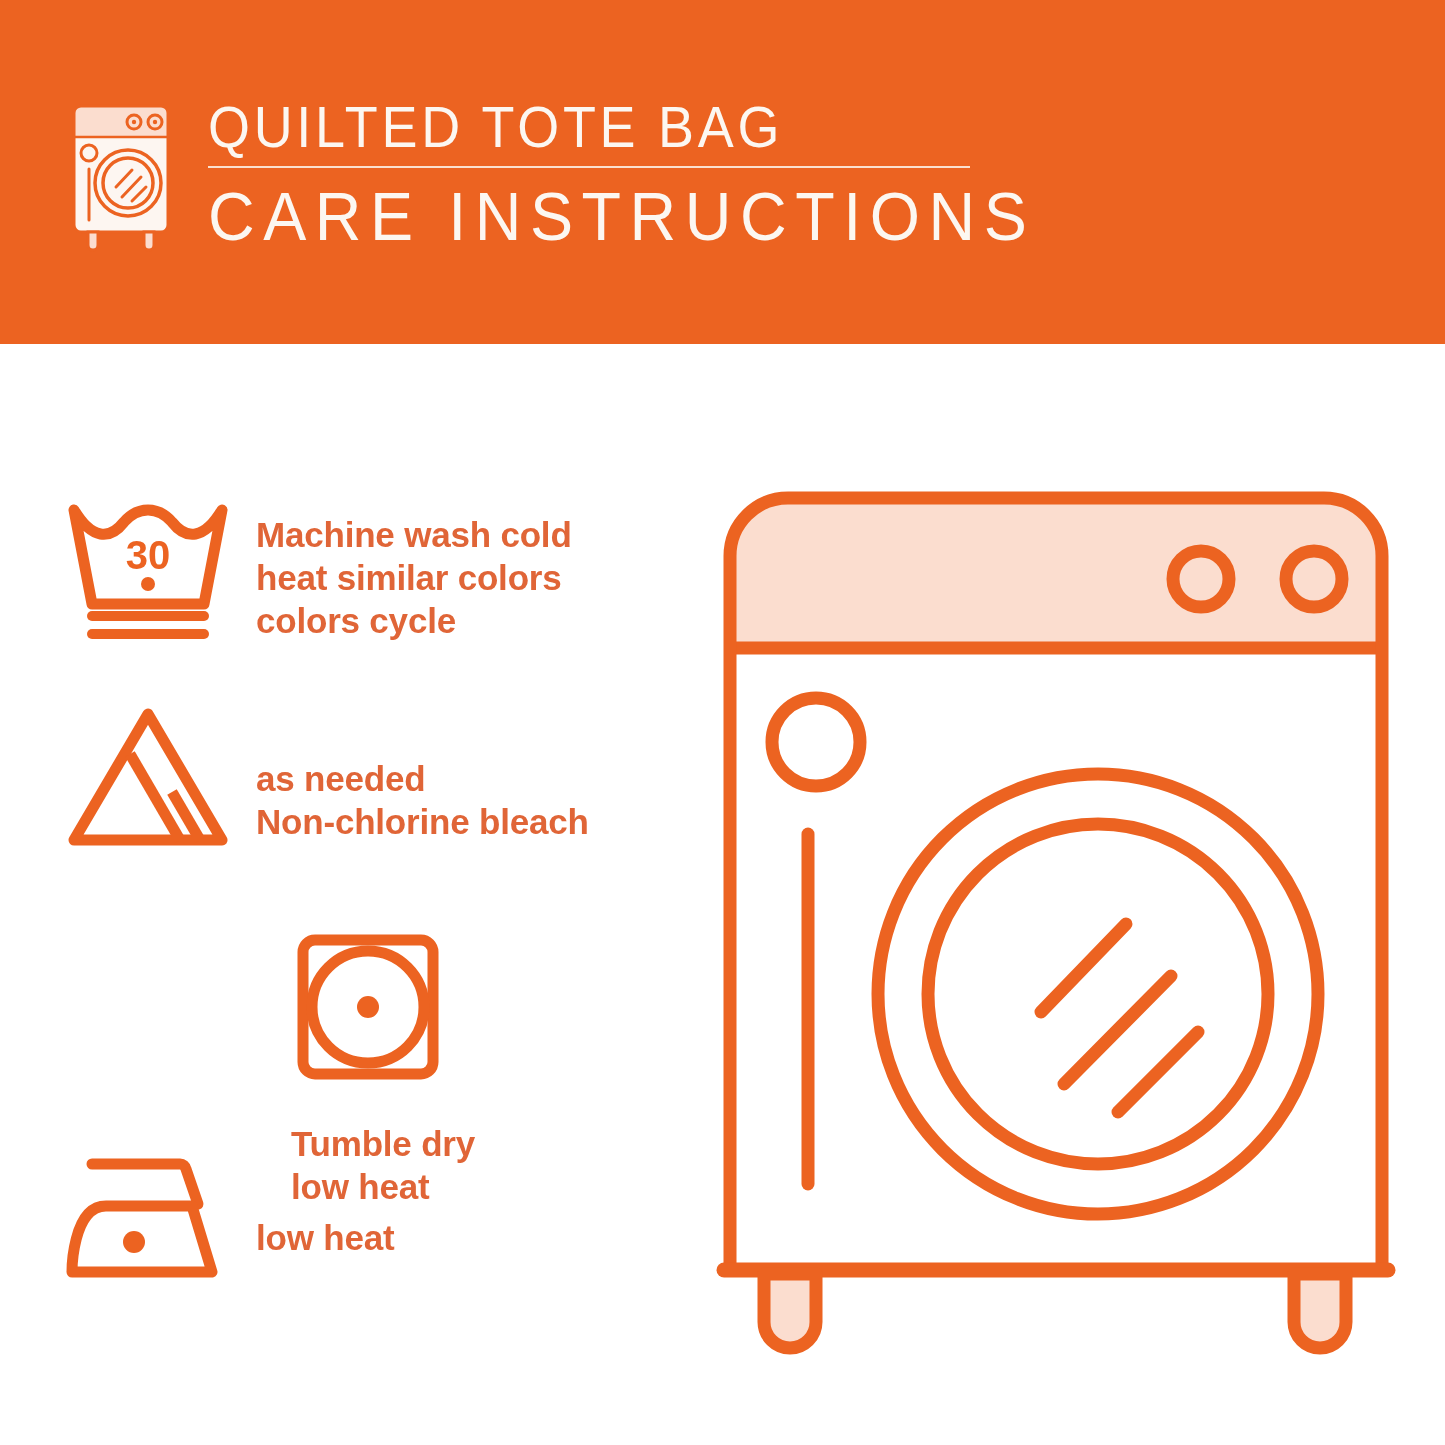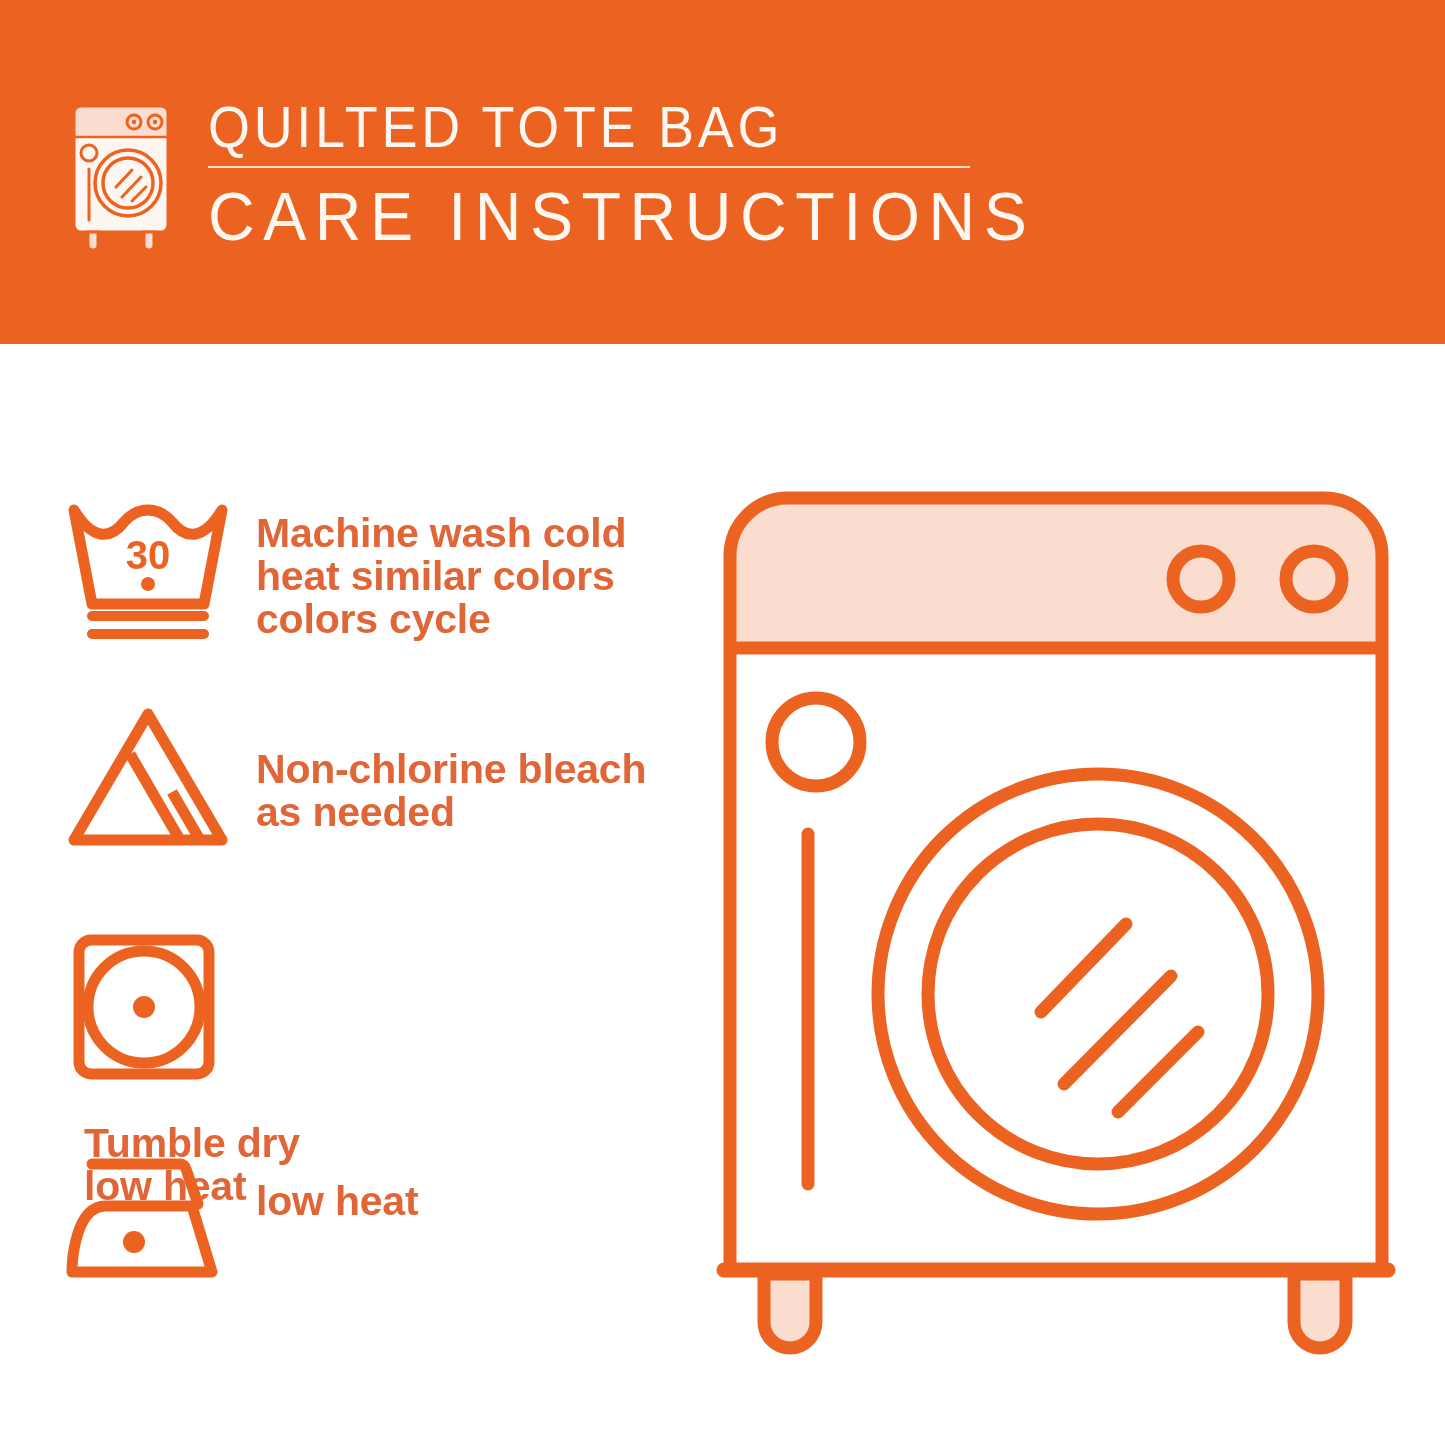--- a/index.html
+++ b/index.html
@@ -78,38 +78,38 @@
     position: absolute;
     left: 0;
     top: 344px;
     width: 700px;
     height: 1101px;
   }
   .care-row {
     position: absolute;
     left: 62px;
     display: flex;
-    align-items: flex-start;
+    align-items: center;
     width: 620px;
   }
   .care-row-0 { top: 148px; }
   .care-row-1 { top: 358px; }
   .care-row-2 { top: 588px; flex-direction: column; }
   .care-row-3 { top: 800px; }
 
   .care-symbol {
     width: 172px;
     height: 150px;
     flex: 0 0 auto;
   }
   .care-symbol svg { display: block; }
 
   .care-text {
     color: #E06537;
-    font-size: 41px;
+    font-size: 35px;
     line-height: 43px;
     font-weight: 700;
     letter-spacing: -0.2px;
     padding-left: 22px;
   }
   .care-row-0 .care-text { padding-top: 20px; }
   .care-row-1 .care-text { padding-top: 46px; }
   .care-row-2 .care-text { padding-top: 40px; }
   .care-row-3 .care-text { padding-top: 36px; }
 
@@ -197,22 +197,22 @@
 
     <div class="care-row care-row-1">
       <div class="care-symbol">
         <svg viewBox="0 0 172 150" width="172" height="150" xmlns="http://www.w3.org/2000/svg">
           <path d="M86 12 L160 138 L12 138 Z" fill="none" stroke="#EC6321" stroke-width="11" stroke-linejoin="round"></path>
           <line x1="68" y1="52" x2="118" y2="138" stroke="#EC6321" stroke-width="11" stroke-linecap="butt"></line>
           <line x1="110" y1="90" x2="138" y2="138" stroke="#EC6321" stroke-width="11" stroke-linecap="butt"></line>
         </svg>
       </div>
       <div class="care-text">
+        <div>as needed</div>
         <div>Non-chlorine bleach</div>
-        <div>as needed</div>
       </div>
     </div>
 
     <div class="care-row care-row-2">
       <div class="care-symbol">
         <svg viewBox="0 0 172 150" width="172" height="150" xmlns="http://www.w3.org/2000/svg">
           <rect x="17" y="8" width="130" height="134" rx="12" fill="none" stroke="#EC6321" stroke-width="11"></rect>
           <circle cx="82" cy="75" r="56" fill="none" stroke="#EC6321" stroke-width="11"></circle>
           <circle cx="82" cy="75" r="11" fill="#EC6321"></circle>
         </svg>

